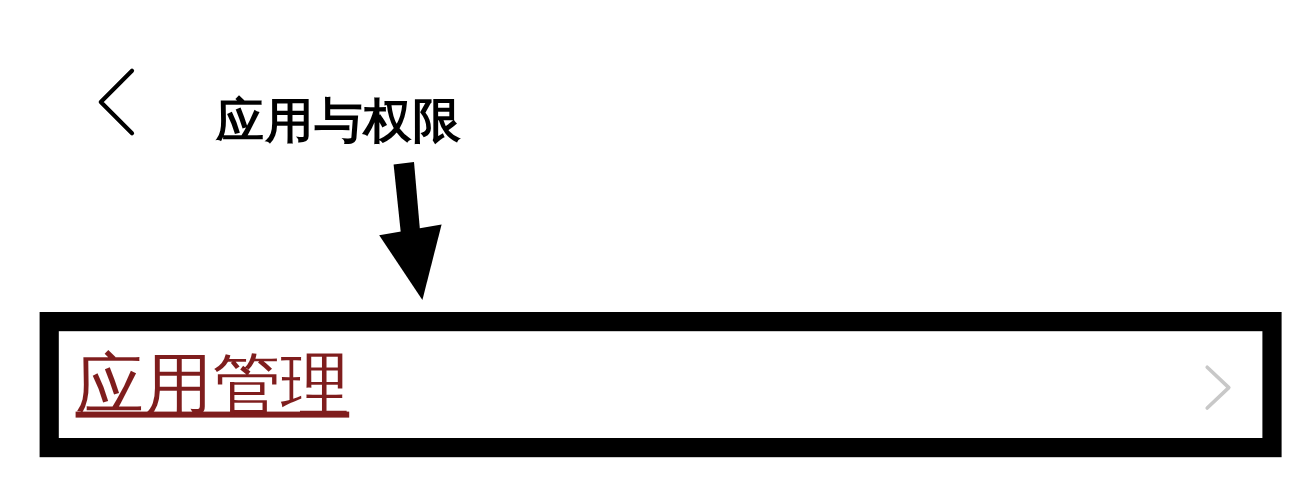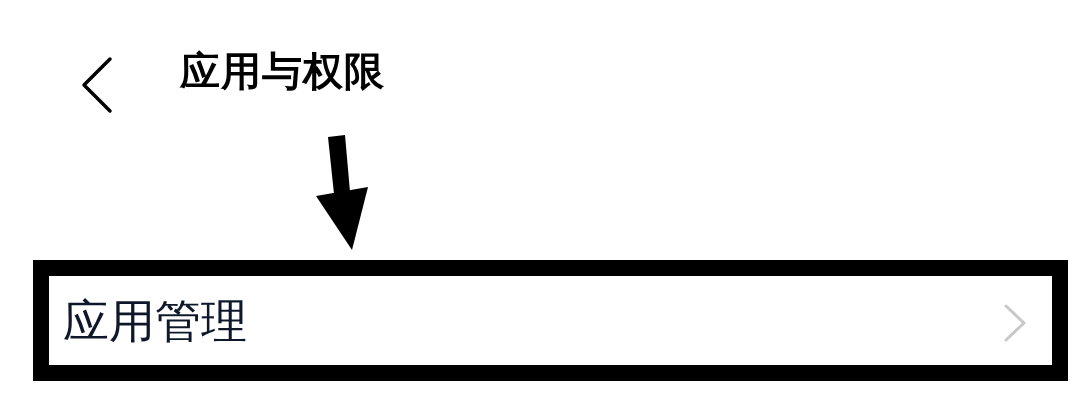--- a/index.html
+++ b/index.html
@@ -1,22 +1,22 @@
 <!DOCTYPE html>
 <html><head>
 <meta charset="utf-8">
 <style>
   html, body { margin:0; padding:0; }
   body { width:1080px; height:404px; background:#ffffff; position:relative; overflow:hidden;
          font-family: "DejaVu Sans", "Liberation Sans", sans-serif; }
   .back { position:absolute; left:74px; top:55px; width:50px; height:60px; cursor:pointer; }
-  .title { position:absolute; left:180px; top:46px; font-size:40px; font-weight:bold; color:#000; line-height:50px; letter-spacing:1px; }
+  .title { position:absolute; left:180px; top:76px; font-size:40px; font-weight:bold; color:#000; line-height:50px; letter-spacing:1px; }
   .arrow { position:absolute; left:300px; top:130px; width:100px; height:130px; }
   .row { position:absolute; left:33px; top:260px; width:1003px; height:89px; border:16px solid #000; background:#fff; cursor:pointer; }
-  .row-label { position:absolute; left:14px; top:14px; font-size:46px; color:#0f172a; line-height:62px; }
+  .row-label { position:absolute; left:14px; top:14px; font-size:57px; color:#7f1d1d; line-height:62px;text-decoration:underline; }
   .chev { position:absolute; right:22px; top:26px; width:30px; height:42px; }
 </style>
 </head>
 <body>
 
 <div class="back">
   <svg width="50" height="60" viewBox="0 0 50 60">
     <polyline points="36,4 10,30 36,56" fill="none" stroke="#000" stroke-width="3.5" stroke-linecap="round" stroke-linejoin="round"></polyline>
   </svg>
 </div>

